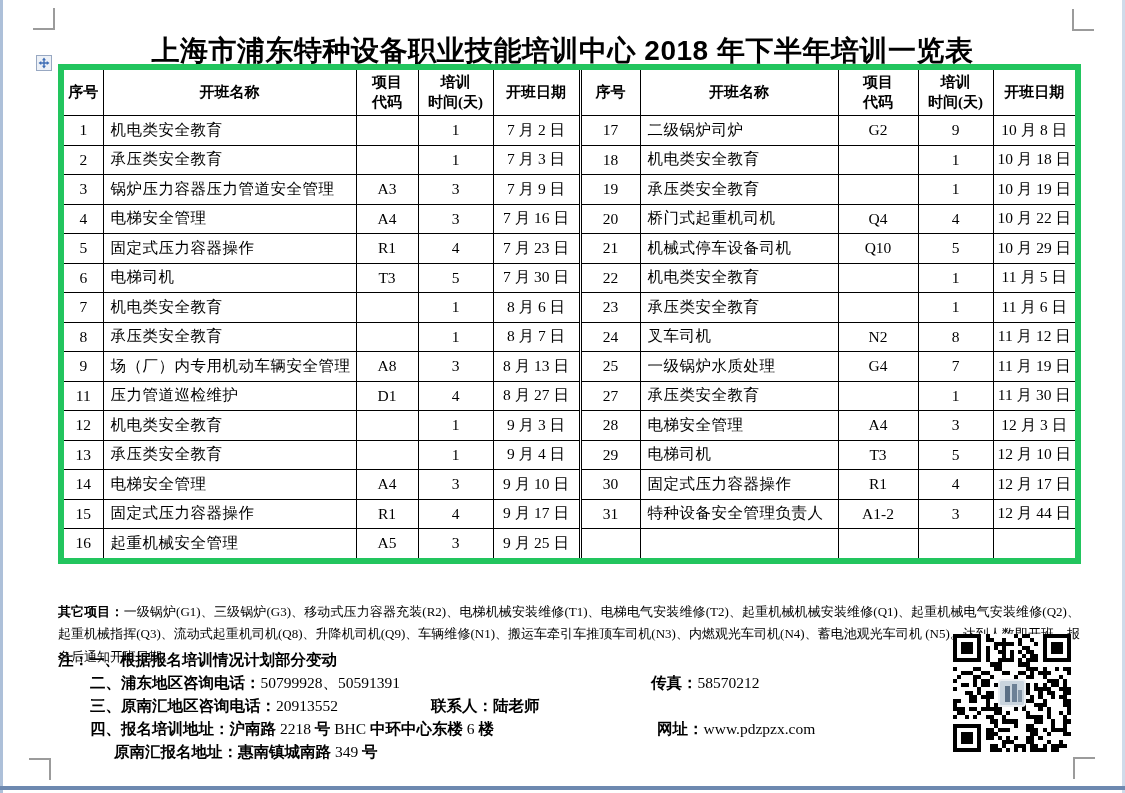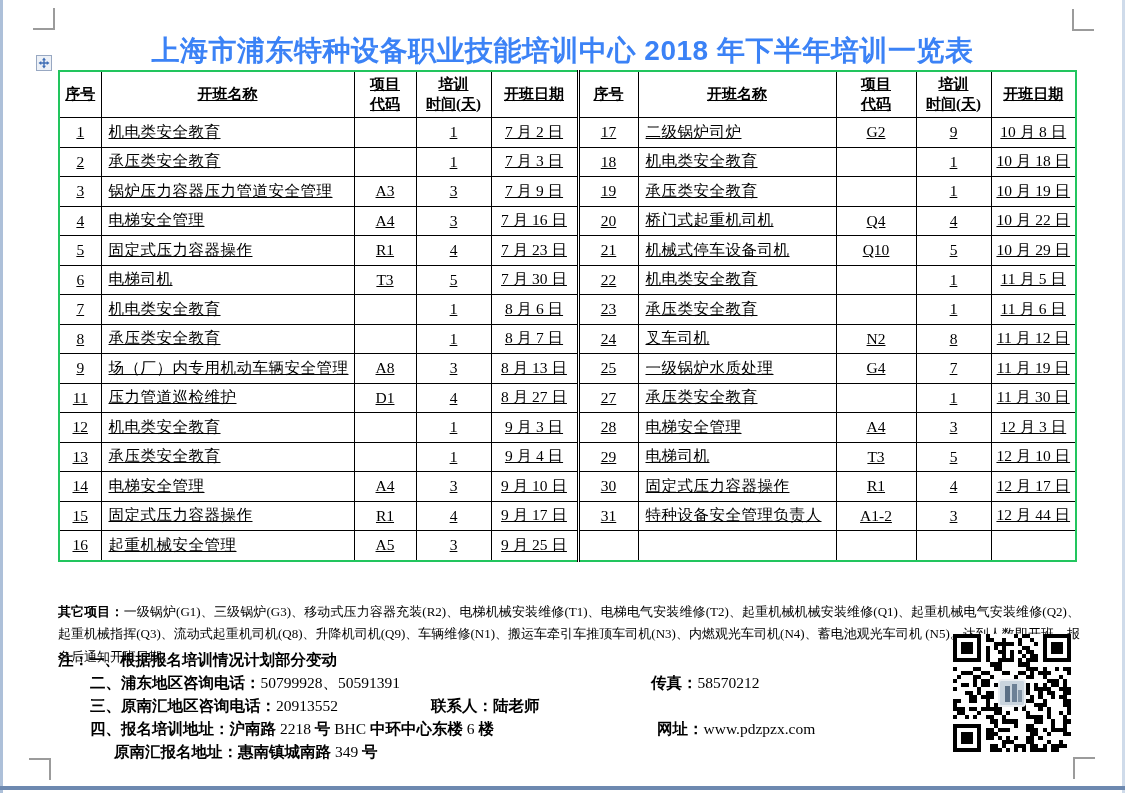--- a/index.html
+++ b/index.html
@@ -16,22 +16,22 @@
   .cm-bl{left:29px;top:758px;border-top-width:2px;border-right-width:2px;}
   .cm-br{left:1073px;top:757px;border-top-width:2px;border-left-width:2px;}
   
   .move-handle{position:absolute;left:36px;top:55px;width:16px;height:16px;box-sizing:border-box;
         border:1px solid #98a8c2;background:#edf1f7;display:flex;align-items:center;justify-content:center;cursor:move;}
   
   .title{position:absolute;left:0;top:32px;width:100%;text-align:center;
         font-family:"Liberation Sans","DejaVu Sans",sans-serif;font-weight:bold;
         font-size:28px;letter-spacing:.5px;white-space:nowrap;}
   
-  table.grid{border-collapse:collapse;table-layout:fixed;position:absolute;left:58px;top:70px;
-        width:1017px;border:2px solid #22c55e;text-decoration:underline;}
+  table.grid{border-collapse:collapse;table-layout:fixed;position:absolute;left:58px;top:64px;
+        width:1017px;border:6px solid #22c55e;}
   .grid th,.grid td{border:1px solid #000;overflow:hidden;padding:0;}
   .grid th{font-size:15px;font-weight:bold;text-align:center;height:45px;line-height:1.3;white-space:pre-line;}
   .grid td{height:28.5px;font-size:15.5px;text-align:center;white-space:nowrap;}
   .grid td.name{text-align:left;padding-left:7px;letter-spacing:.5px;}
   .grid .divider{border-left:3px double #000;}
   
   .note-para{position:absolute;left:58px;top:601px;width:1022px;font-size:13px;
         line-height:22.4px;text-align:justify;}
   .note-para .lbl{font-weight:bold;}
   
@@ -60,21 +60,21 @@
   <div class="cropmark cm-br"></div>
 
   <div class="move-handle">
     <span style="display:flex;">
       <svg width="12" height="12" viewBox="0 0 24 24" fill="#3e6db5">
         <path d="M12 1 L16 6.5 H13.4 V10.6 H17.5 V8 L23 12 L17.5 16 V13.4 H13.4 V17.5 H16 L12 23 L8 17.5 H10.6 V13.4 H6.5 V16 L1 12 L6.5 8 V10.6 H10.6 V6.5 H8 Z"></path>
       </svg>
     </span>
   </div>
 
-  <div class="title" style="color: #3b82f6;">上海市浦东特种设备职业技能培训中心 2018 年下半年培训一览表</div>
+  <div class="title" style="color: #000000;">上海市浦东特种设备职业技能培训中心 2018 年下半年培训一览表</div>
 
   <table class="grid">
     <colgroup>
       <col style="width:42px">
         <col style="width:253px">
         <col style="width:62px">
         <col style="width:75px">
         <col style="width:87px">
       <col style="width:60px">
         <col style="width:198px">

